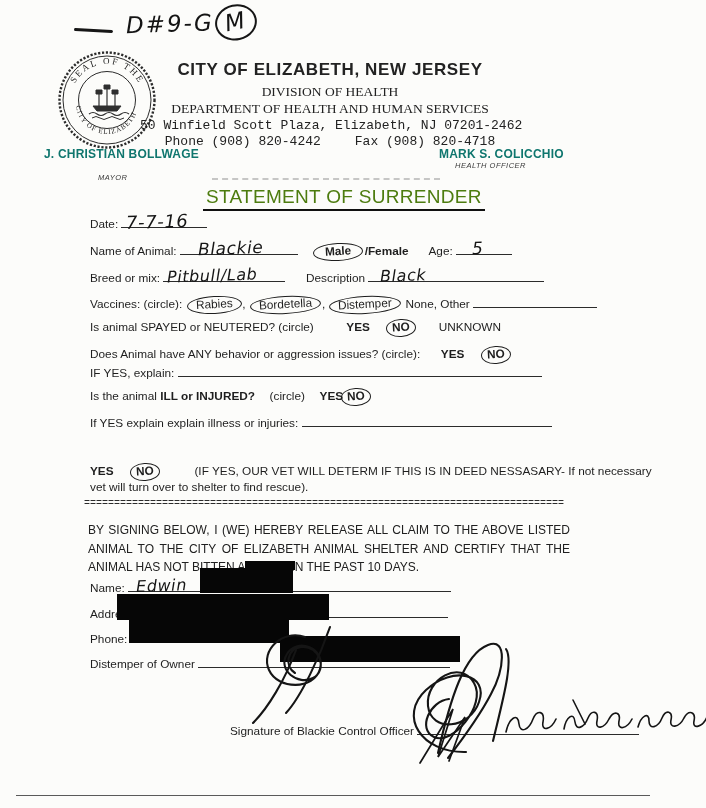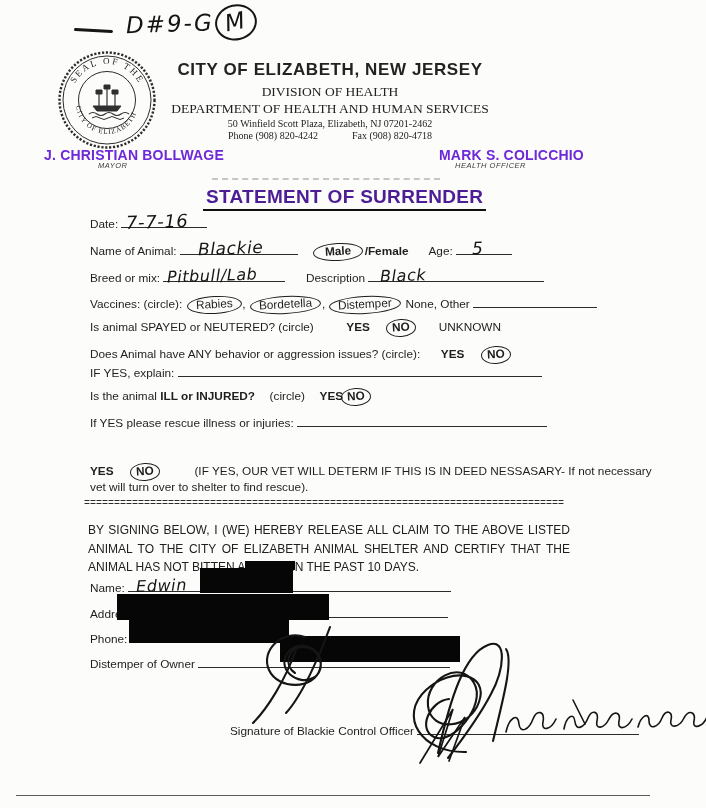--- a/index.html
+++ b/index.html
@@ -18,28 +18,28 @@
   }
   .ann-circle{
     display:inline-block;border:2px solid #161616;border-radius:50%;
     padding:2px 8px 4px;margin-left:1px;transform:rotate(-10deg);
   }
   .pen-dash{position:absolute;left:74px;top:29px;width:39px;height:3px;background:#161616;transform:rotate(3deg);border-radius:2px;}
   .seal{position:absolute;left:55px;top:50px;}
   .hdr-center{position:absolute;left:140px;top:60px;width:380px;text-align:center;color:#222;}
   .hdr-org{font-family:"Liberation Sans",sans-serif;font-weight:bold;font-size:17px;letter-spacing:.6px;margin-bottom:4px;white-space:nowrap;}
   .hdr-serif{font-family:"Liberation Serif",serif;font-size:13.5px;margin-bottom:1px;white-space:nowrap;}
-  .hdr-serif-sm{font-family:Liberation Serif, serif;font-size:10px;margin-bottom:1px;white-space:nowrap;}
+  .hdr-serif-sm{font-family:Liberation Mono, monospace;font-size:13px;margin-bottom:1px;white-space:nowrap;}
   .hdr-phone-gap{display:inline-block;width:34px;}
-  .official-name{position:absolute;font-weight:bold;font-size:14px;letter-spacing:.2px;color:#6d28d9;white-space:nowrap;}
+  .official-name{position:absolute;font-weight:bold;font-size:12px;letter-spacing:.2px;color:#0f766e;white-space:nowrap;}
   .official-title{position:absolute;font-style:italic;font-size:7.5px;letter-spacing:.5px;color:#3a3a3a;white-space:nowrap;}
   .faint-dashes{position:absolute;left:212px;top:178px;width:228px;border-top:2px dashed #9a9a9a;opacity:.55;}
   .form-title{
     position:absolute;left:203px;top:186px;
-    font-weight:bold;font-size:19px;letter-spacing:.3px;color:#4c1d95;
+    font-weight:normal;font-size:19px;letter-spacing:.3px;color:#4d7c0f;
     border-bottom:2.6px solid #101010;padding:0 3px 1px;white-space:nowrap;
   }
   
   .row{position:absolute;left:90px;font-size:11.8px;line-height:15px;white-space:nowrap;color:#1e1e1e;}
   .b{font-weight:bold;}
   .uline{display:inline-block;position:relative;height:14px;border-bottom:1.3px solid #2b2b2b;vertical-align:baseline;}
   .hw{
     position:absolute;bottom:-2px;left:8px;display:inline-block;
     font-family:"DejaVu Sans",sans-serif;font-style:italic;color:#151515;
     letter-spacing:.6px;transform:rotate(-2deg);white-space:nowrap;
@@ -95,21 +95,21 @@
     <div class="hdr-org">CITY OF ELIZABETH, NEW JERSEY</div>
     <div class="hdr-serif">DIVISION OF HEALTH</div>
     <div class="hdr-serif">DEPARTMENT OF HEALTH AND HUMAN SERVICES</div>
     <div class="hdr-serif-sm">50 Winfield Scott Plaza, Elizabeth, NJ  07201-2462</div>
     <div class="hdr-serif-sm">
       <span>Phone (908) 820-4242</span><span class="hdr-phone-gap"></span><span>Fax (908) 820-4718</span>
     </div>
   </div>
 
   <div class="official-name" style="left:44px;top:147px;">J. CHRISTIAN BOLLWAGE</div>
-  <div class="official-title" style="left:98px;top:161px;">MAYOR</div>
+  <div class="official-title" style="left:98px;top:173px;">MAYOR</div>
   <div class="official-name" style="left:428px;top:147px;margin-left:11px;">MARK S. COLICCHIO</div>
   <div class="official-title" style="left:455px;top:161px;">HEALTH OFFICER</div>
 
   <div class="faint-dashes"></div>
 
   <div class="form-title">STATEMENT OF SURRENDER</div>
 
   <div class="row" style="top:213px;">
     <span>Date:</span>
     <span class="uline" style="width:86px;">
@@ -179,21 +179,21 @@
   <div class="row" style="top:388px;">
     <span>Is the animal</span>
     <span class="b">ILL or INJURED?</span>
     <span class="gap8"></span>
     <span>(circle)</span>
     <span class="gap8"></span>
     <span class="b">YES</span><span class="circ circ-tight b" style="margin-left:-2px;">NO</span>
   </div>
 
   <div class="row" style="top:412px;">
-    <span>If YES please rescue illness or injuries:</span>
+    <span>If YES explain explain illness or injuries:</span>
     <span class="uline" style="width:250px;"></span>
   </div>
 
 
   <div class="row" style="top:463px;">
     <span class="b">YES</span>
     <span class="gap8"></span>
     <span class="circ circ-tight b">NO</span>
     <span class="gap26"></span>
     <span>(IF YES, OUR VET WILL DETERM IF THIS IS IN DEED NESSASARY- If not necessary</span>

